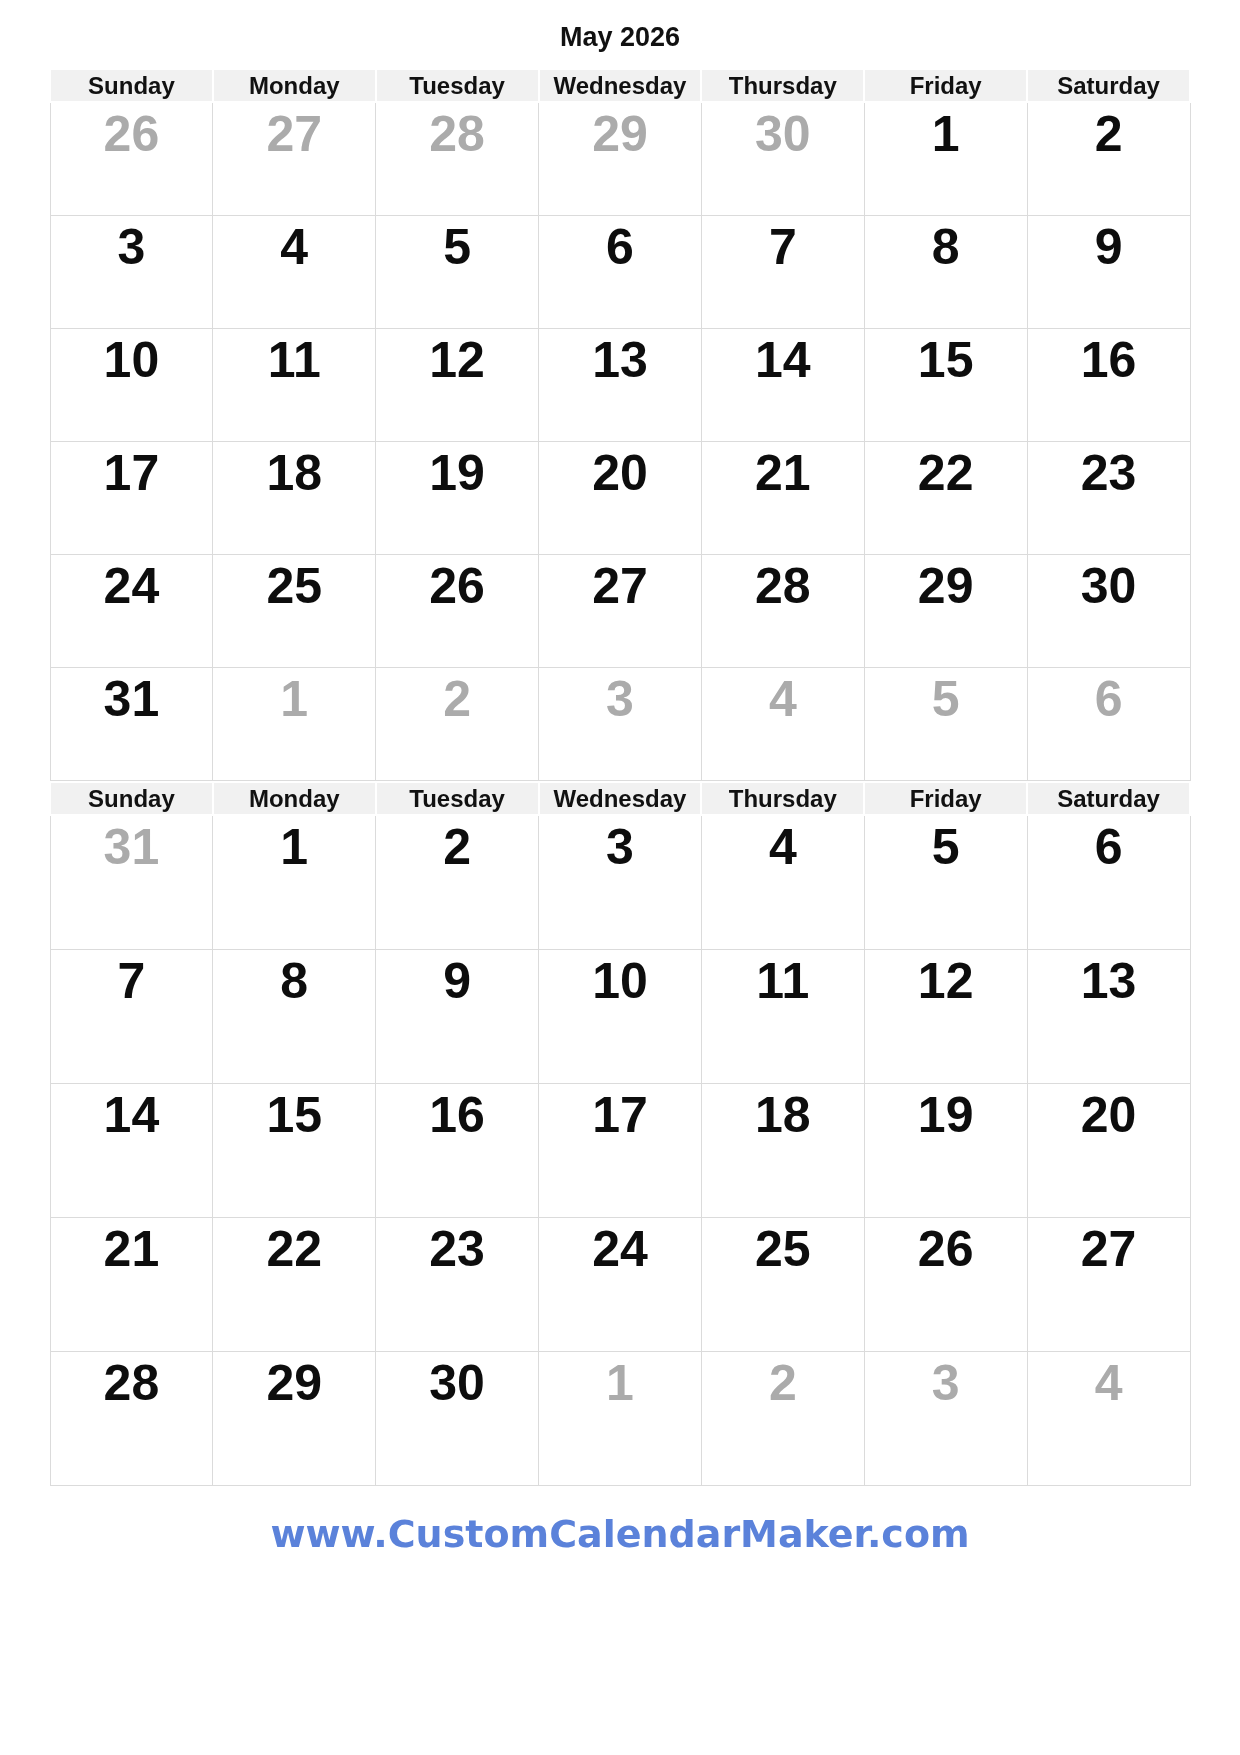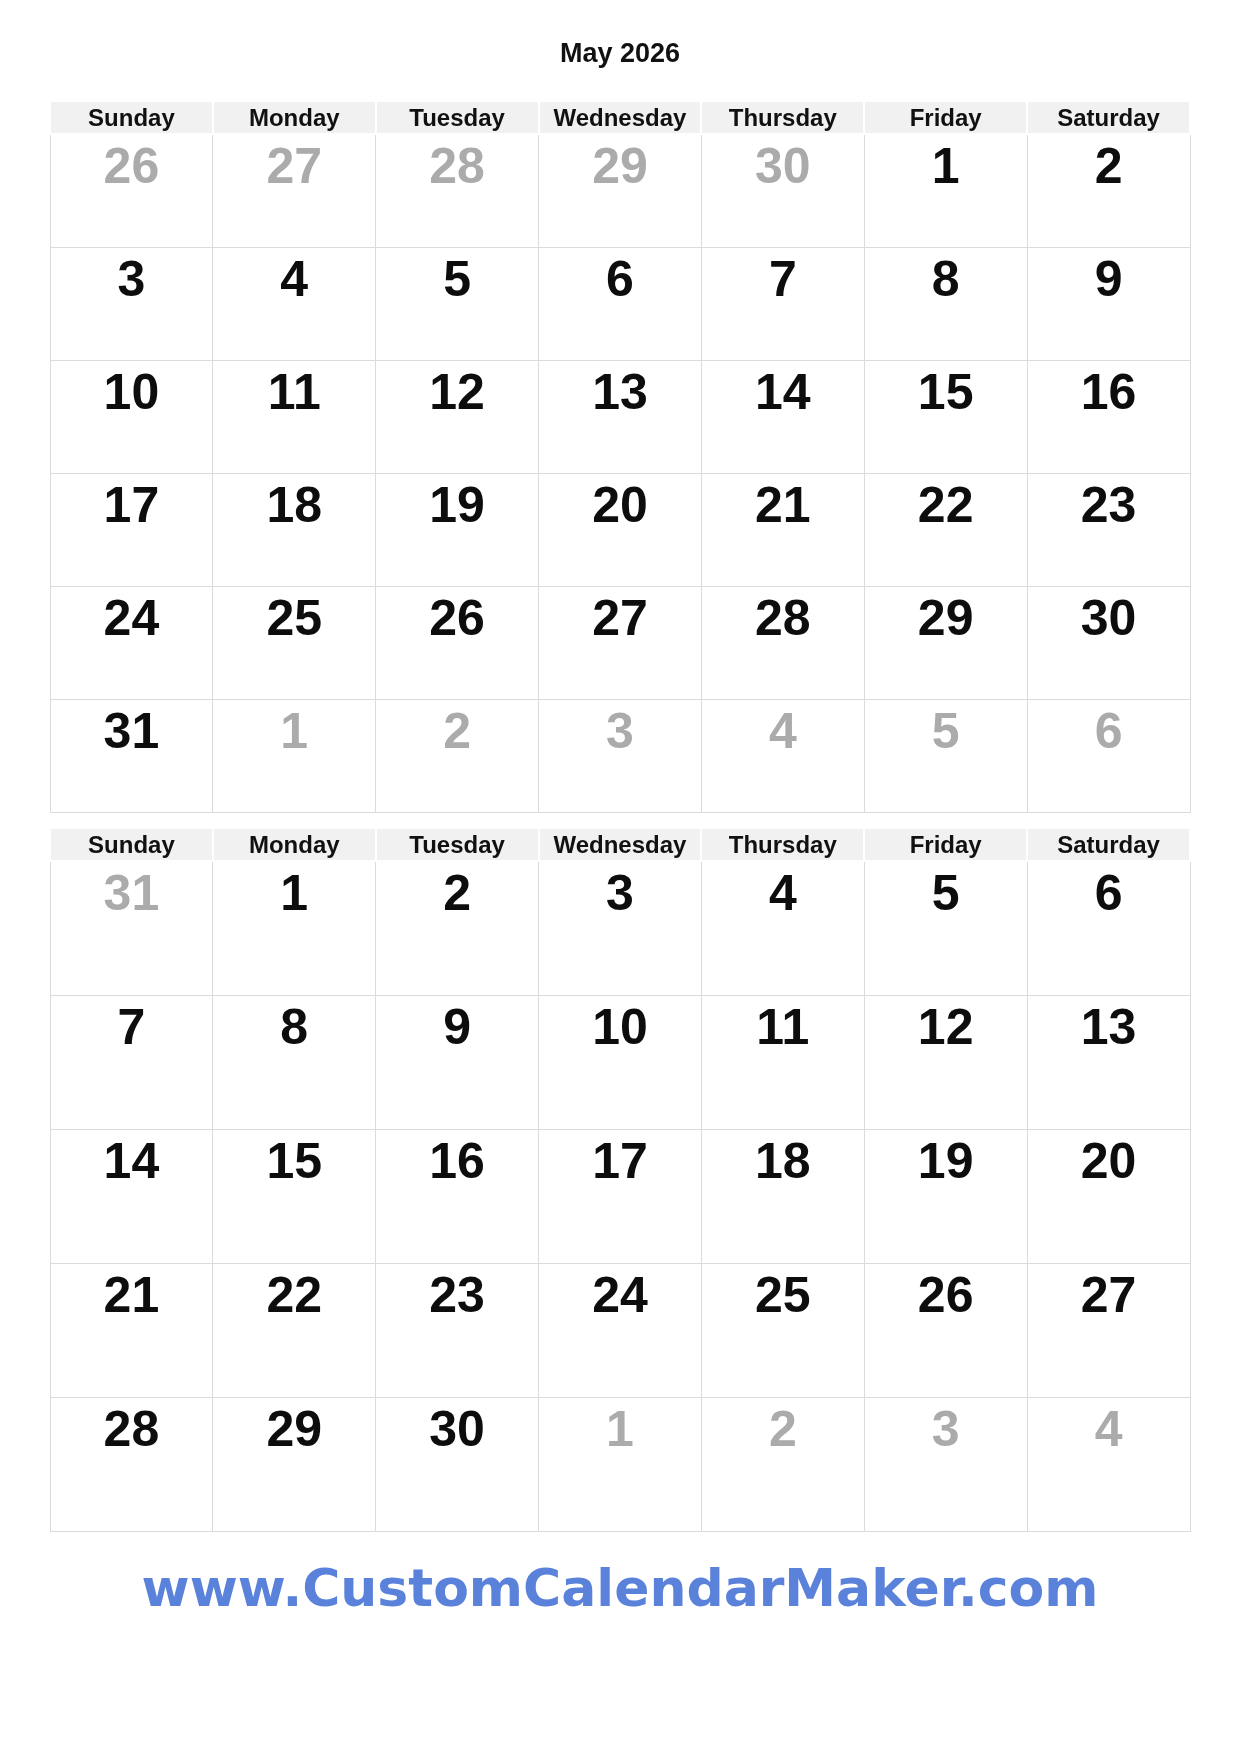--- a/index.html
+++ b/index.html
@@ -7,33 +7,33 @@
     padding: 0;
     background: #ffffff;
   }
   body {
     width: 1240px;
     min-height: 1755px;
     font-family: "Liberation Sans", sans-serif;
     color: #000;
   }
   .month-title {
-    margin: 16px;
+    margin: 0;
     text-align: center;
     font-size: 27px;
     font-weight: 700;
     line-height: 35px;
     color: var(--title-color, #111111);
   }
   .title-may  { padding: 20px 0 13px; }
   .title-june { padding: 8px 0 10px; }
 
   table.cal {
     width: 1142px;
-    margin: 14px auto;
+    margin: 0 auto;
     border-collapse: collapse;
     table-layout: fixed;
   }
   table.cal th {
     background: var(--header-bg, #f1f1f1);
     border: 2px solid #ffffff;
     font-size: 24px;
     font-weight: 700;
     color: var(--title-color, #111111);
     height: 31px;
@@ -62,21 +62,21 @@
     color: var(--day-color, #0d0d0d);
   }
   td.outside .day-num { color: var(--muted-day-color, #ababab); }
 
   .footer {
     margin-top: 26px;
     text-align: center;
   }
   .footer a {
     font-family: "DejaVu Sans", sans-serif;
-    font-size: 52px;
+    font-size: 38px;
     font-weight: 700;
     color: var(--link-color, #5b82da);
     text-decoration: none;
     cursor: pointer;
   }
 </style>
 </head>
 <body>
 
 <main>

